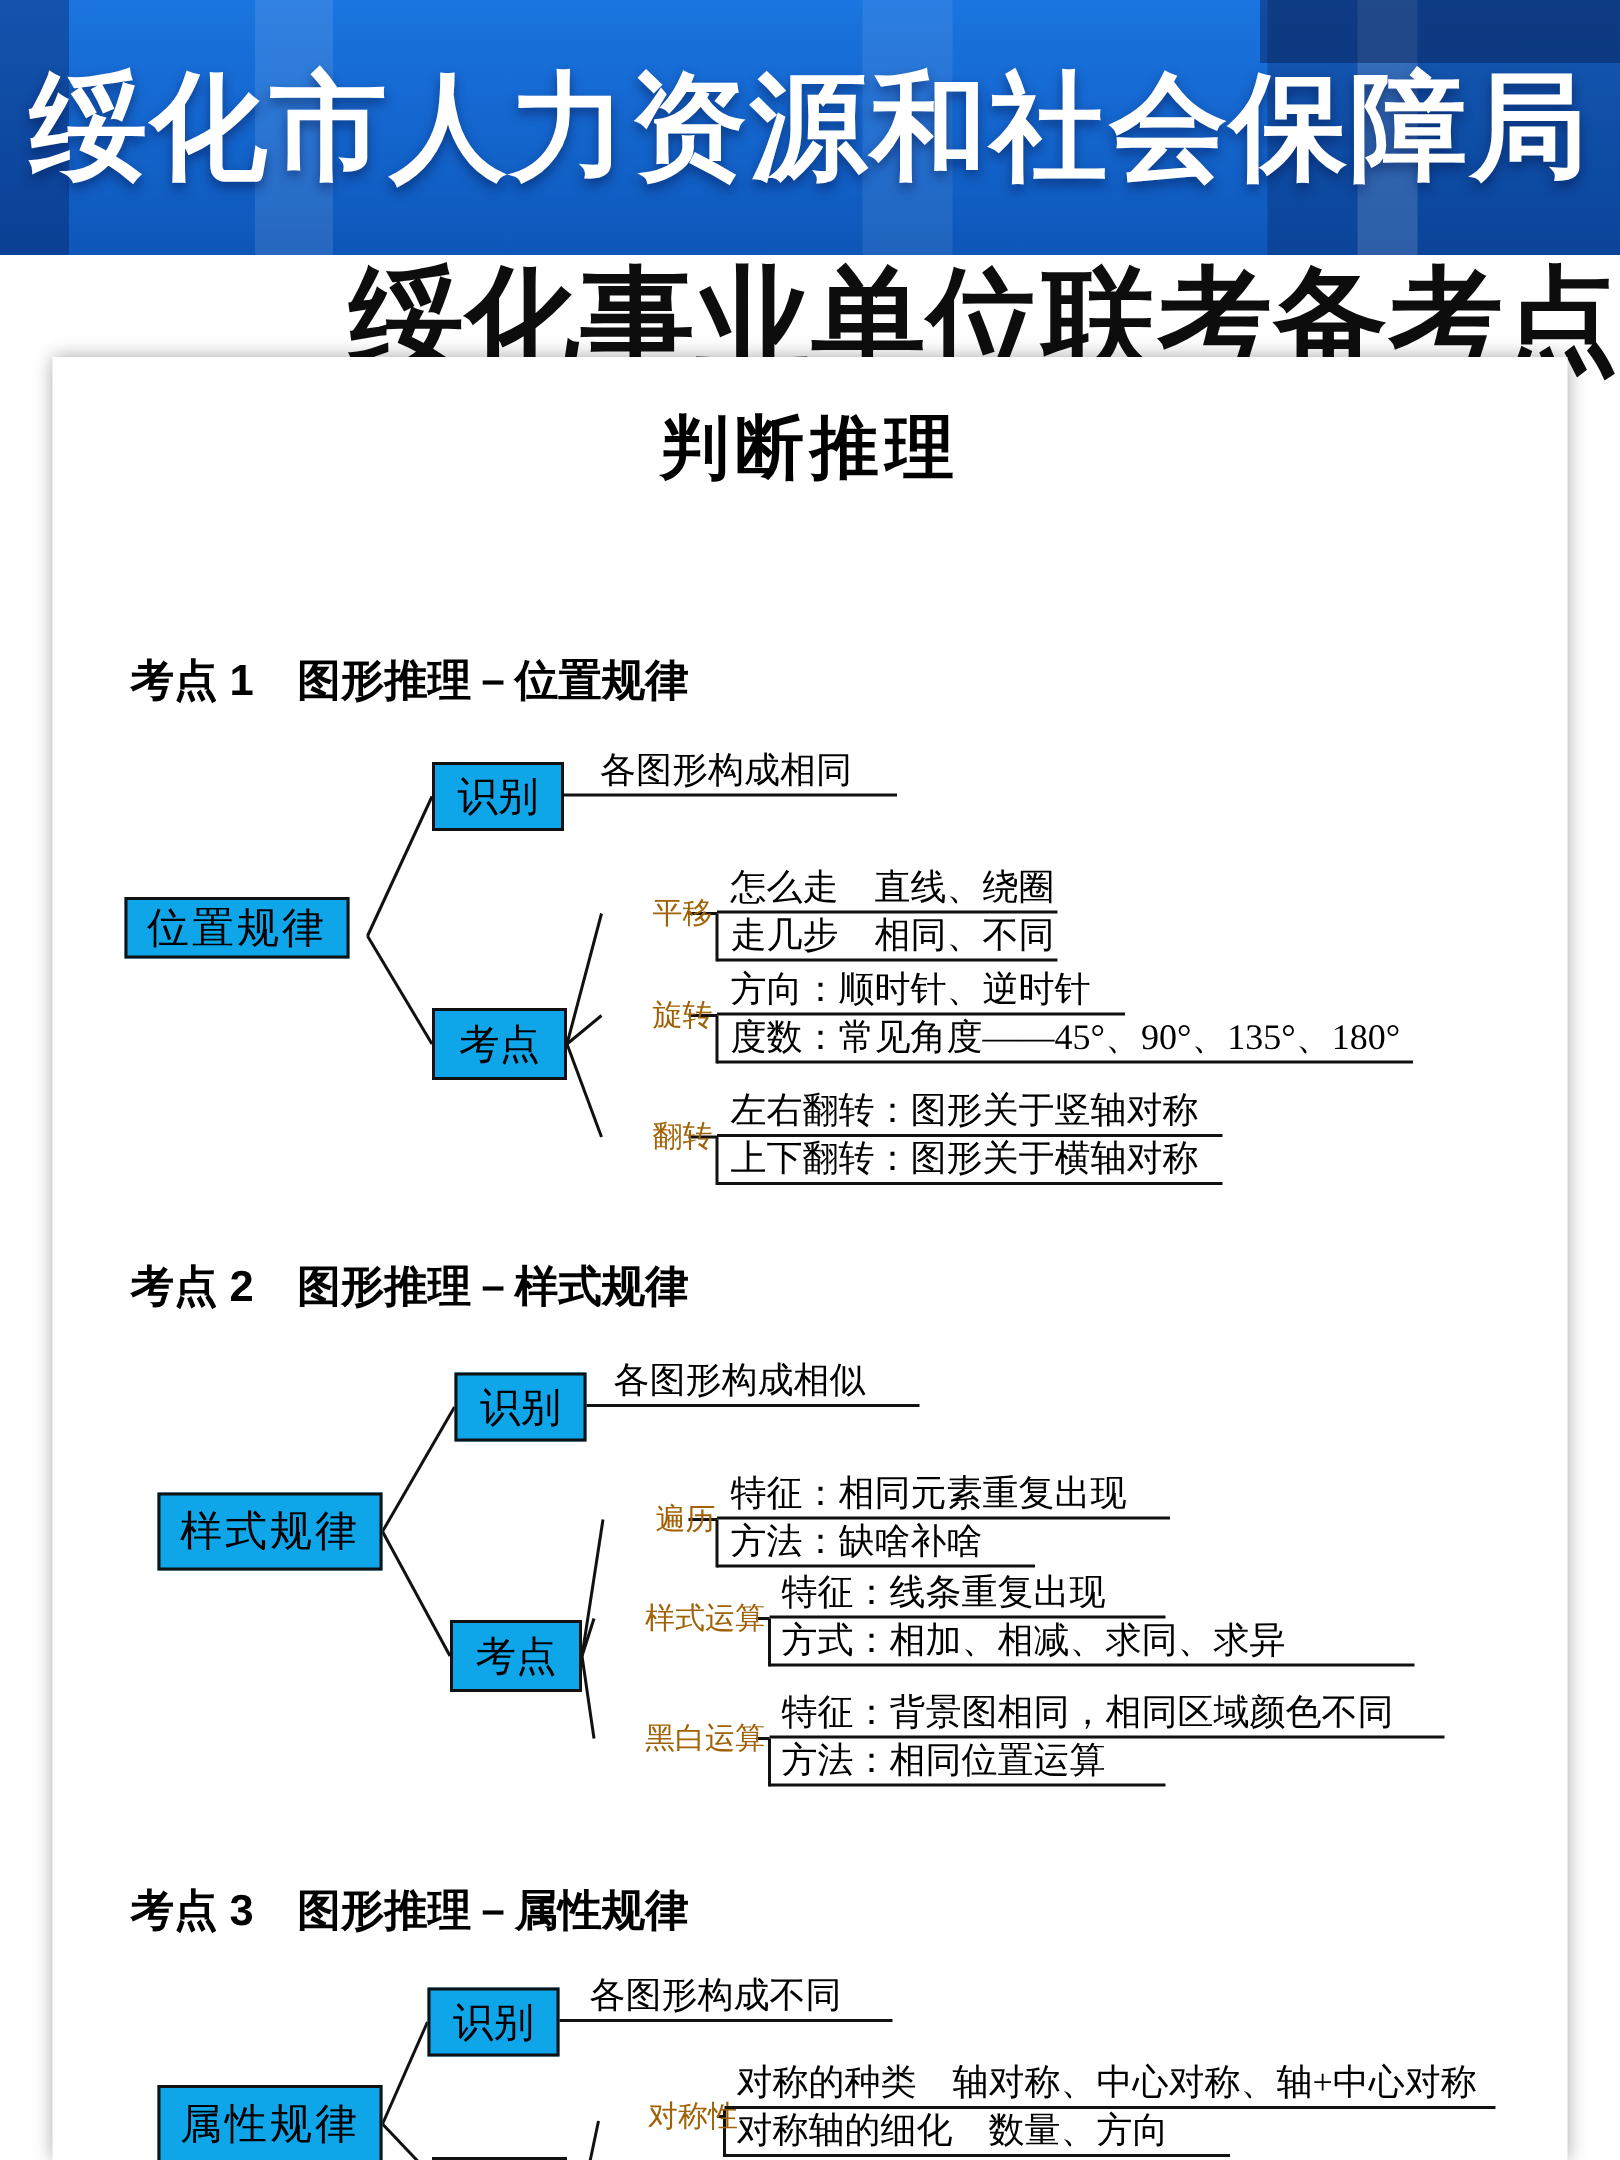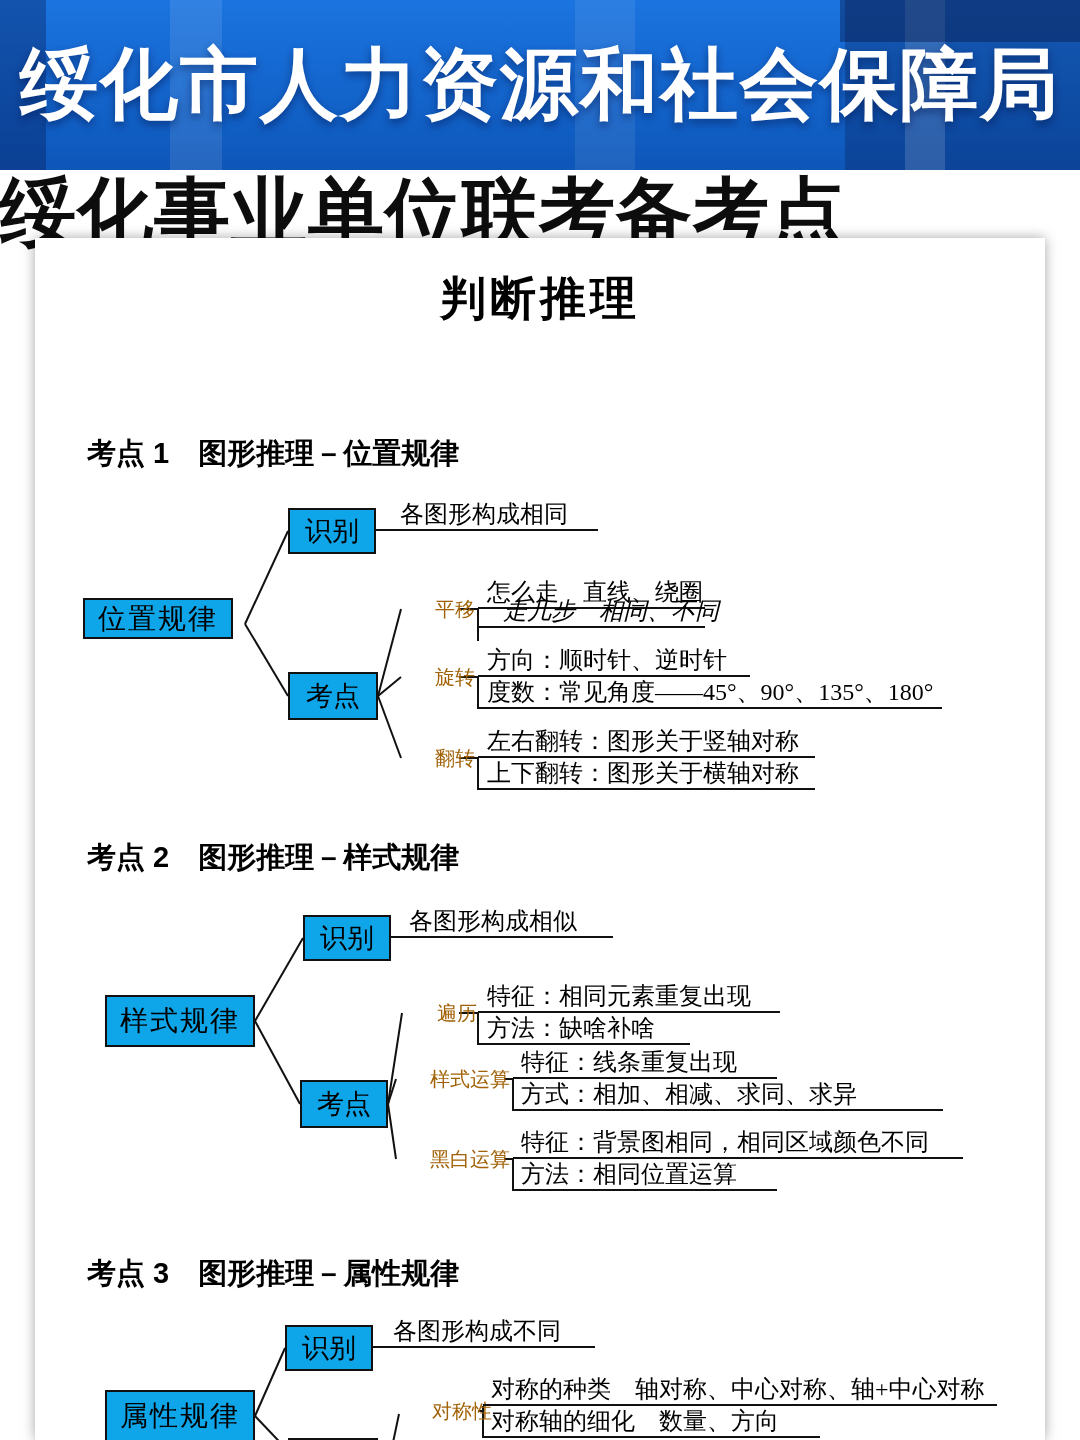--- a/index.html
+++ b/index.html
@@ -22,21 +22,21 @@
   .deco.d4{left:845px;top:0;width:235px;height:170px;background:rgba(8,25,80,.30);}
   .deco.d5{left:905px;top:0;width:40px;height:170px;background:rgba(255,255,255,.14);}
   .deco.d6{left:840px;top:0;width:240px;height:42px;background:rgba(5,18,60,.40);}
   .banner-title{
     position:relative;z-index:2;color:#ffffff;
     font-size:78px;font-weight:900;letter-spacing:2px;white-space:nowrap;
     text-shadow:0 4px 8px rgba(0,10,60,.45);
   }
   
   .obscured-title{
-    position:absolute;left:0;top:163px;width:1080px;text-align:left;
+    position:absolute;left:0;top:163px;width:1080px;text-align:right;
     font-size:76px;font-weight:bold;color:#0d0d0d;letter-spacing:1px;
     white-space:nowrap;z-index:1;
   }
   
   .page{
     position:absolute;left:35px;top:238px;width:1010px;height:1202px;
     background:#ffffff;z-index:2;overflow:hidden;
     box-shadow:0 0 12px rgba(0,0,0,.35);
   }
   .page-title{
@@ -129,21 +129,21 @@
   <div class="section-heading sh1">考点 1　图形推理－位置规律</div>
 
   <div class="box" style="left:253px;top:270px;width:88px;height:46px;">识别</div>
   <div class="leaf" style="left:341px;top:261px;width:222px;padding-left:24px;">各图形构成相同</div>
 
   <div class="box root-box" style="left:48px;top:360px;width:150px;height:41px;">位置规律</div>
   <div class="box" style="left:253px;top:434px;width:90px;height:48px;">考点</div>
 
   <div class="blabel" style="left:368px;top:356px;">平移</div>
   <div class="leaf" style="left:443px;top:339px;width:227px;padding-left:9px;">怎么走　直线、绕圈</div>
-  <div class="leaf" style="left:443px;top:358px;width:227px;padding-left:25px;font-style:italic;">走几步　相同、不同</div>
+  <div class="leaf" style="left:443px;top:371px;width:227px;padding-left:9px;">走几步　相同、不同</div>
 
   <div class="blabel" style="left:368px;top:424px;">旋转</div>
   <div class="leaf" style="left:443px;top:407px;width:272px;padding-left:9px;">方向：顺时针、逆时针</div>
   <div class="leaf" style="left:443px;top:439px;width:464px;padding-left:9px;">度数：常见角度——45°、90°、135°、180°</div>
 
   <div class="blabel" style="left:368px;top:505px;">翻转</div>
   <div class="leaf" style="left:443px;top:488px;width:337px;padding-left:9px;">左右翻转：图形关于竖轴对称</div>
   <div class="leaf" style="left:443px;top:520px;width:337px;padding-left:9px;">上下翻转：图形关于横轴对称</div>
 
   <div class="section-heading sh2">考点 2　图形推理－样式规律</div>

